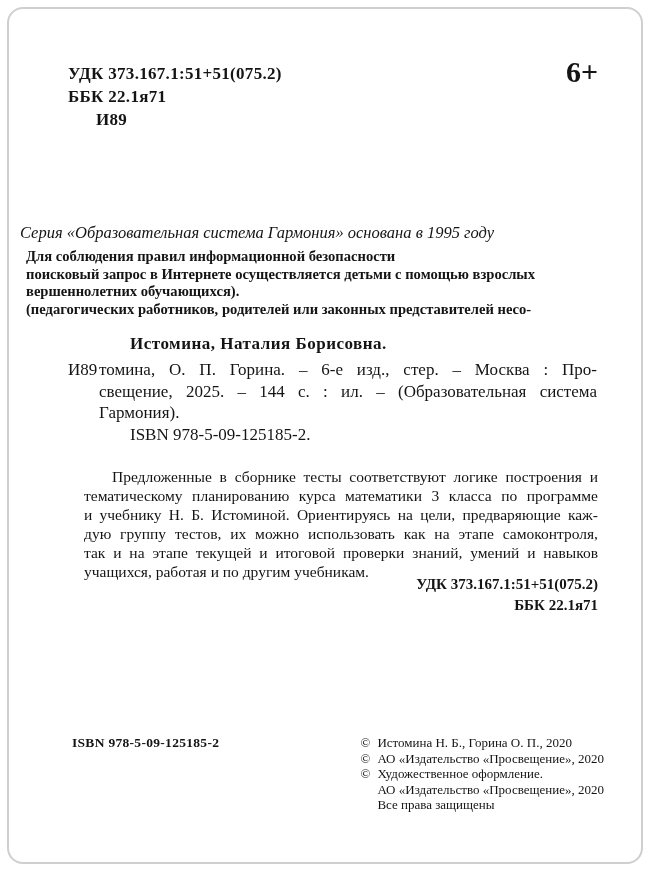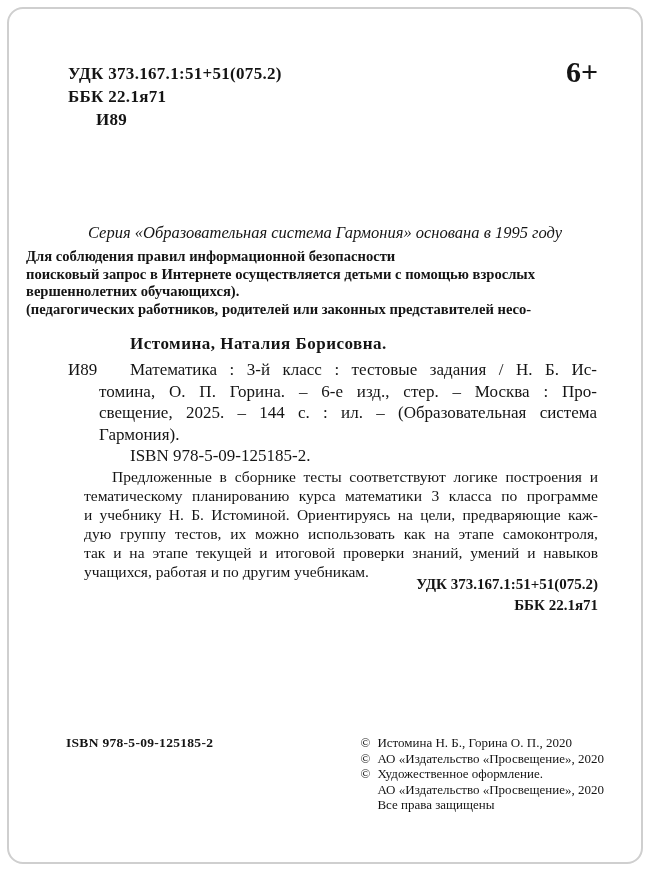--- a/index.html
+++ b/index.html
@@ -30,21 +30,20 @@
   .header .code { margin-left: 28px; }
   .age {
     position: absolute;
     top: 55px; right: 52px;
     font-weight: bold;
     font-size: 30px;
   }
   .series {
     position: absolute;
     top: 223px; left: 20px; right: 20px;
-    text-align: center;
     font-style: italic;
     font-size: 16.5px;
   }
   .safety {
     position: absolute;
     top: 248px; left: 26px; right: 26px;
     text-align: left;
     font-size: 14.6px;
     line-height: 17.6px;
     font-weight: bold;
@@ -78,21 +77,21 @@
   .footer-refs {
     position: absolute;
     top: 574px; right: 52px;
     text-align: right;
     font-weight: bold;
     font-size: 15px;
     line-height: 21px;
   }
   .bottom {
     position: absolute;
-    top: 735px; left: 66px; right: 46px;
+    top: 735px; left: 72px; right: 46px;
     display: flex;
     justify-content: space-between;
     align-items: flex-start;
   }
   .bottom .isbn {
     font-weight: bold;
     font-size: 13.5px;
     letter-spacing: 0.3px;
   }
   .copyrights { font-size: 13px; line-height: 15.6px; }
@@ -119,21 +118,20 @@
   <div>поисковый запрос в Интернете осуществляется детьми с помощью взрослых</div>
   <div>вершеннолетних обучающихся).</div>
   <div>(педагогических работников, родителей или законных представителей несо-</div>
 </div>
 
 <div class="author">Истомина, Наталия Борисовна.</div>
 
 <div class="catalog">
   <div class="code">И89</div>
   <div class="lines">
-    <div class="jline first">Математика : 3-й класс : тестовые задания / Н. Б. Ис-</div>
     <div class="jline">томина, О. П. Горина. – 6-е изд., стер. – Москва : Про-</div>
     <div class="jline">свещение, 2025. – 144 с. : ил. – (Образовательная система</div>
     <div class="jline last">Гармония).</div>
     <div class="isbn">ISBN 978-5-09-125185-2.</div>
   </div>
 </div>
 
 <div class="annotation">
   <div class="jline first">Предложенные в сборнике тесты соответствуют логике построения и</div>
   <div class="jline">тематическому планированию курса математики 3 класса по программе</div>

